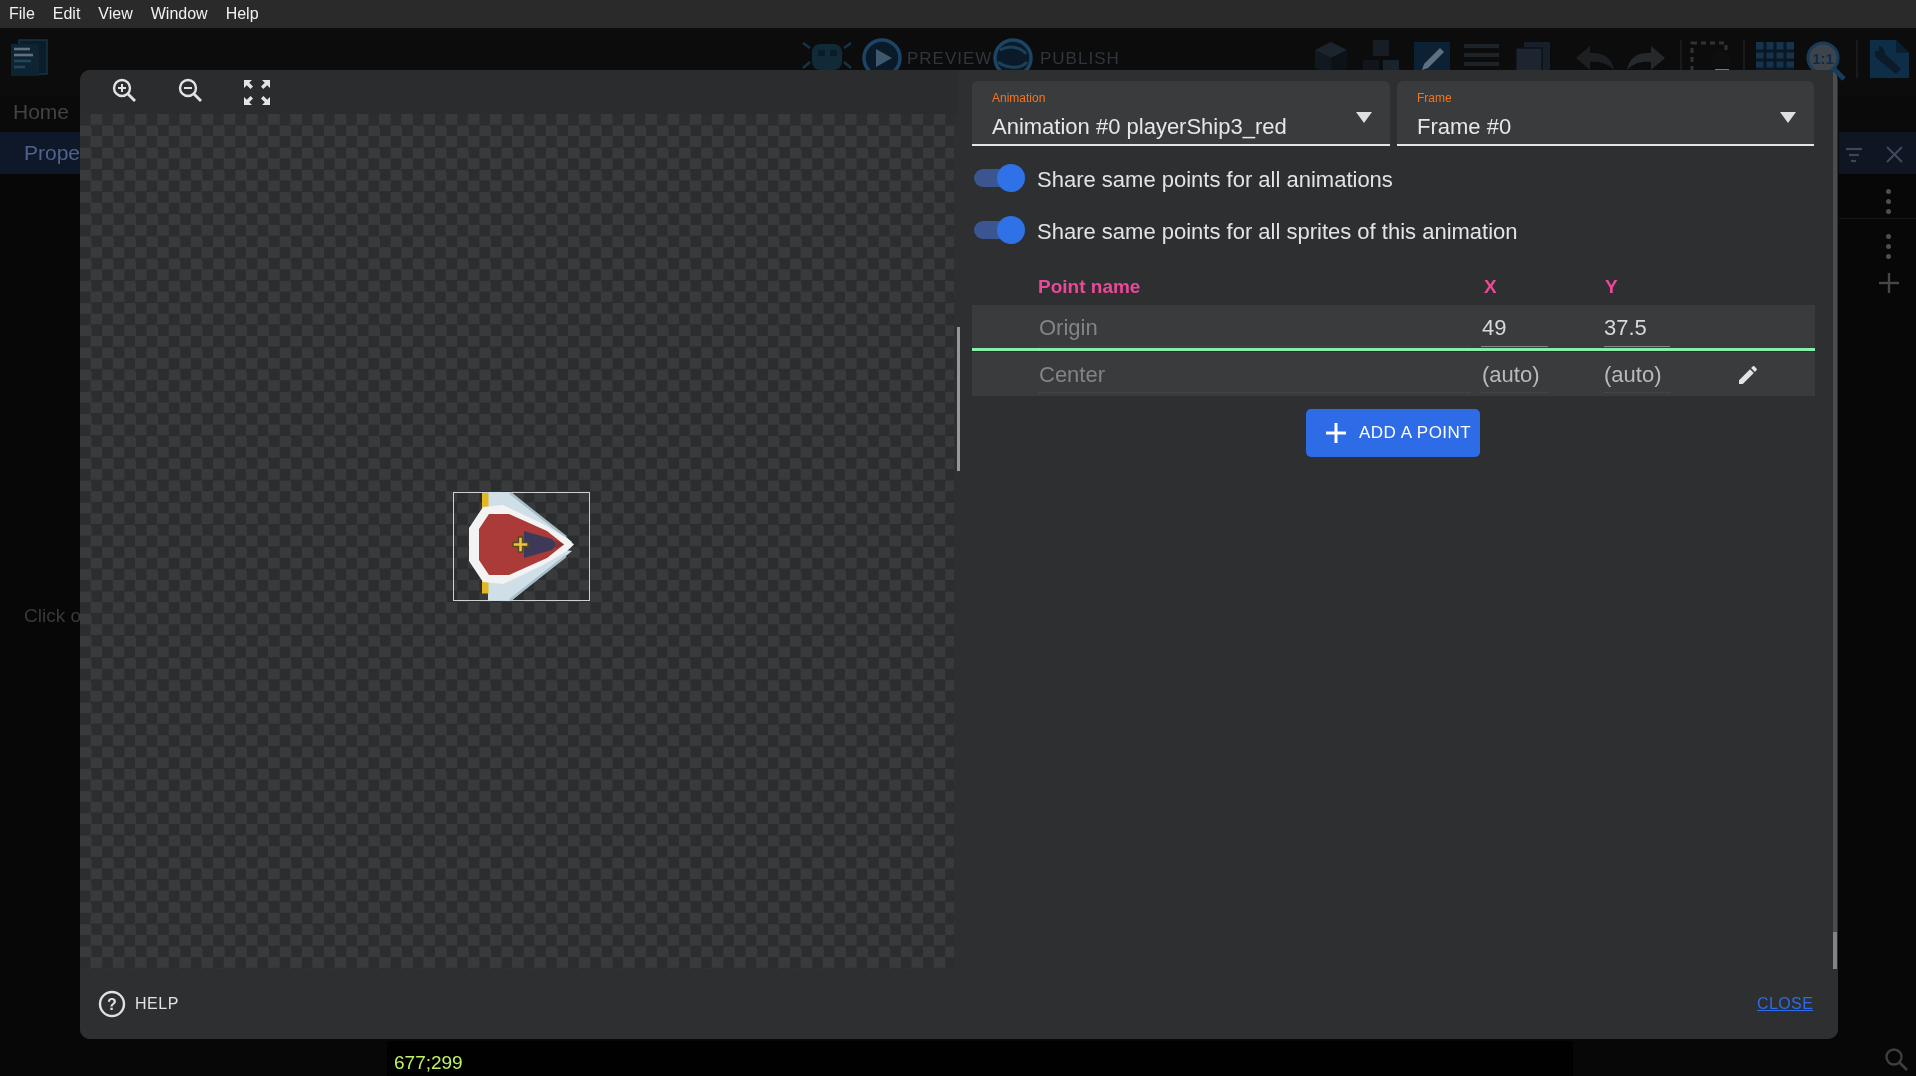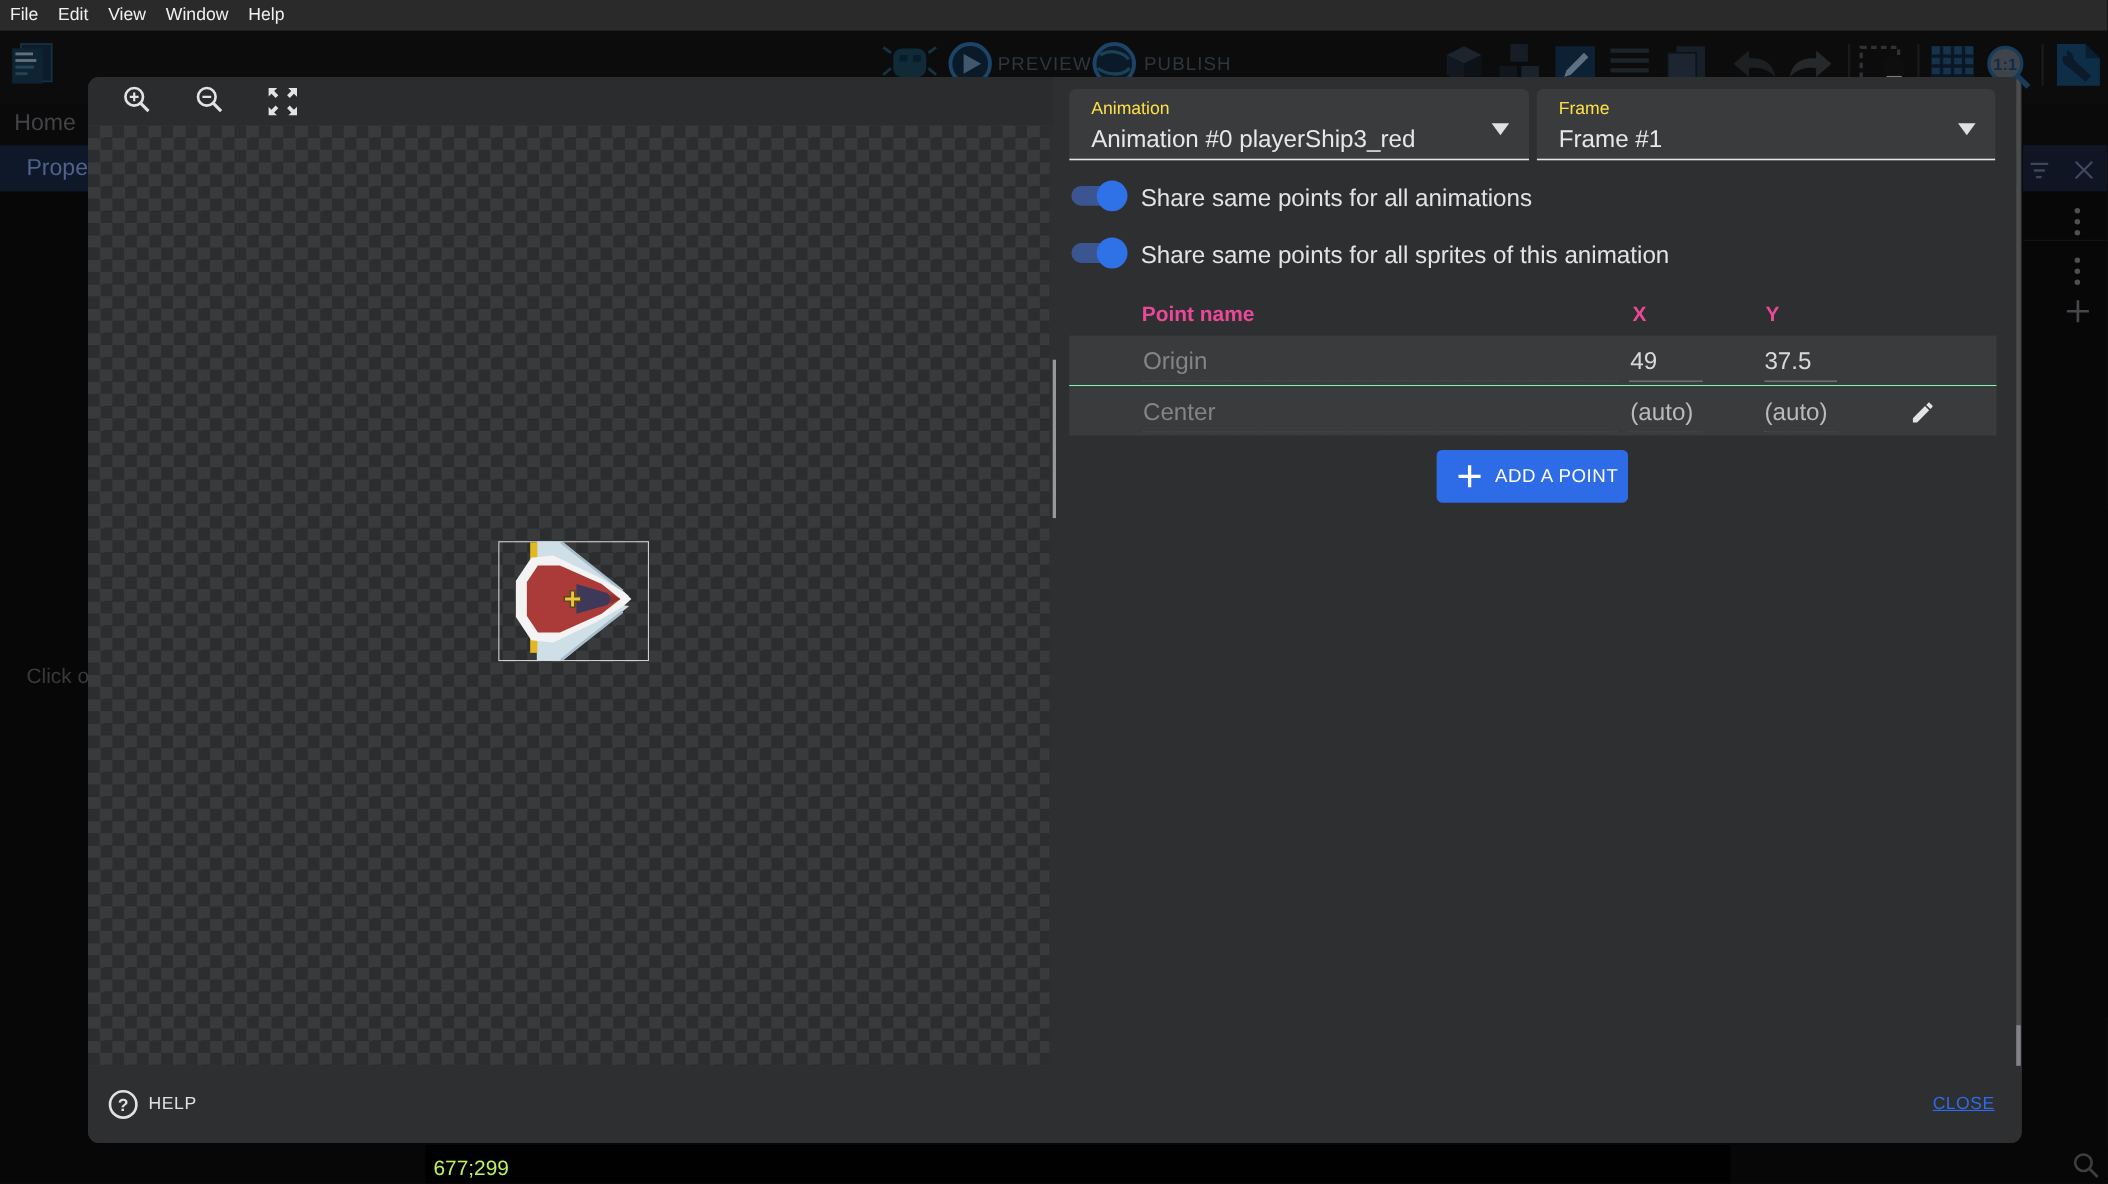--- a/index.html
+++ b/index.html
@@ -44,21 +44,21 @@
     background:repeating-conic-gradient(#393a3b 0% 25%, #2c2d2e 0% 50%);
     background-size:22.2px 22.2px; }
   #cv-scroll { position:absolute; left:877px; top:257px; width:3px; height:144px; background:#97989a; }
 
   #spritebox { position:absolute; left:373px; top:422px; width:137px; height:109px;
     border:1px solid #cfd0d1; }
 
   
   .field { position:absolute; top:11px; height:65px; background:#3a3b3c;
     border-radius:6px 6px 0 0; border-bottom:2px solid #e4e4e5; }
-  .field .lbl { position:absolute; left:20px; top:10px; font-size:16px; color:#fde047; }
+  .field .lbl { position:absolute; left:20px; top:10px; font-size:12px; color:#f97316; }
   .field .val { position:absolute; left:20px; top:33px; font-size:22px; color:#e6e7e8; white-space:nowrap; }
   .field .arr { position:absolute; width:0; height:0; border-left:8.5px solid transparent;
     border-right:8.5px solid transparent; border-top:11px solid #dfe0e1; top:31px; }
   #f-anim { left:892px; width:418px; }
   #f-anim .arr { left:1276px; left:384px; }
   #f-frame { left:1317px; width:417px; }
 
   .togglerow { position:absolute; left:894px; height:28px; }
   .track { position:absolute; left:0; top:5px; width:50px; height:18px; border-radius:9px; background:#3a5590; }
   .thumb { position:absolute; left:23px; top:0; width:28px; height:28px; border-radius:50%; background:#2f72e8; }
@@ -276,40 +276,40 @@
       </g>
     </svg>
 
     <div class="field" id="f-anim">
       <div class="lbl">Animation</div>
       <div class="val">Animation #0 playerShip3_red</div>
       <div class="arr" style="left:384px"></div>
     </div>
     <div class="field" id="f-frame">
       <div class="lbl">Frame</div>
-      <div class="val">Frame #1</div>
+      <div class="val">Frame #0</div>
       <div class="arr" style="left:383px"></div>
     </div>
 
     <div class="togglerow" style="top:94px">
       <div class="track"></div>
         <div class="thumb"></div>
       <div class="toglbl">Share same points for all animations</div>
     </div>
     <div class="togglerow" style="top:146px">
       <div class="track"></div>
         <div class="thumb"></div>
       <div class="toglbl">Share same points for all sprites of this animation</div>
     </div>
 
     <div id="tbl-head" style="left:958px;top:206px">Point name</div>
     <div id="tbl-head" style="left:1404px;top:206px">X</div>
     <div id="tbl-head" style="left:1525px;top:206px">Y</div>
 
-    <div class="trow" style="top:235px;height:46px;border-bottom:1px solid #86efac">
+    <div class="trow" style="top:235px;height:46px;border-bottom:3px solid #86efac">
       <div class="cellname">Origin</div>
       <div class="cellval" style="left:510px">49</div>
       <div class="cellval" style="left:632px">37.5</div>
       <div class="dotline" style="left:67px;top:41px;width:431px"></div>
       <div class="uline" style="left:509px;top:41px;width:67px"></div>
       <div class="uline" style="left:632px;top:41px;width:66px"></div>
     </div>
     <div class="trow" style="top:282px;height:44px">
       <div class="cellname">Center</div>
       <div class="cellval" style="left:510px;color:#b9babc">(auto)</div>

